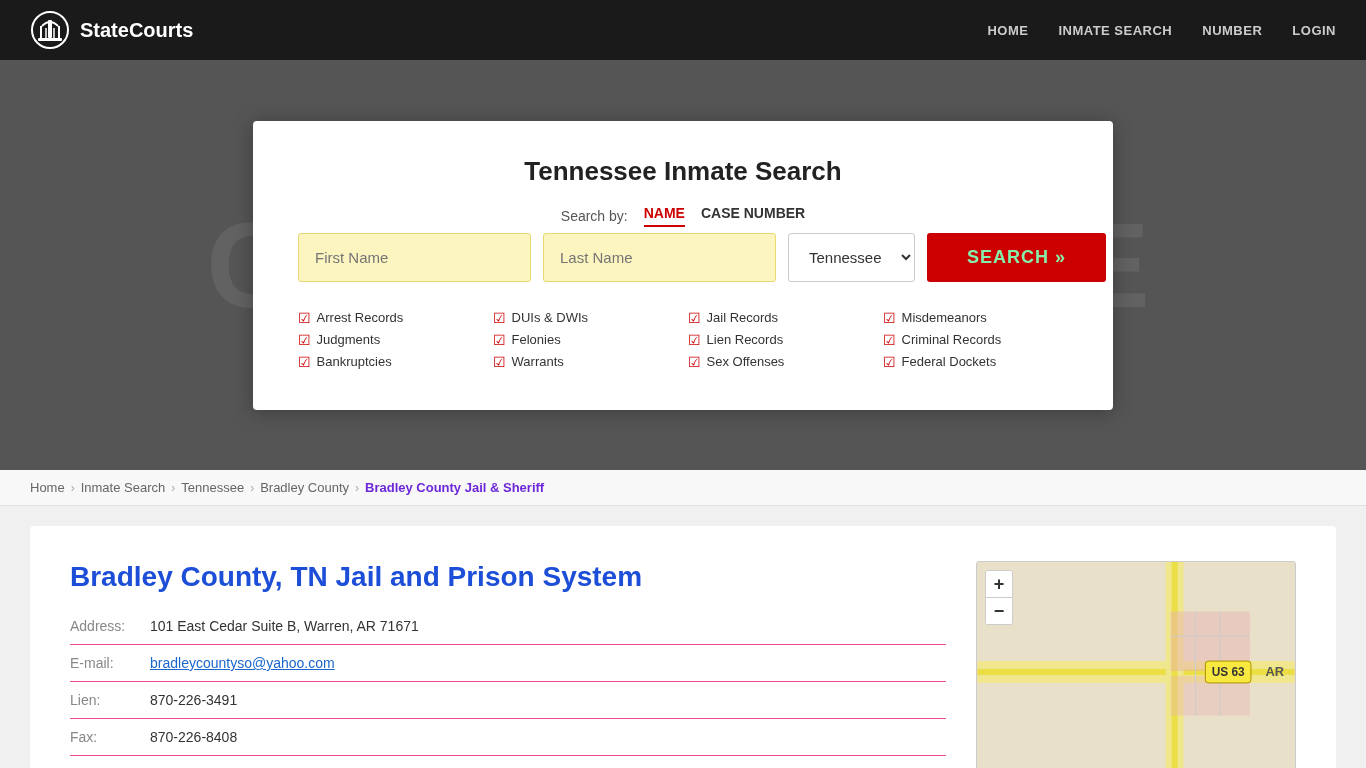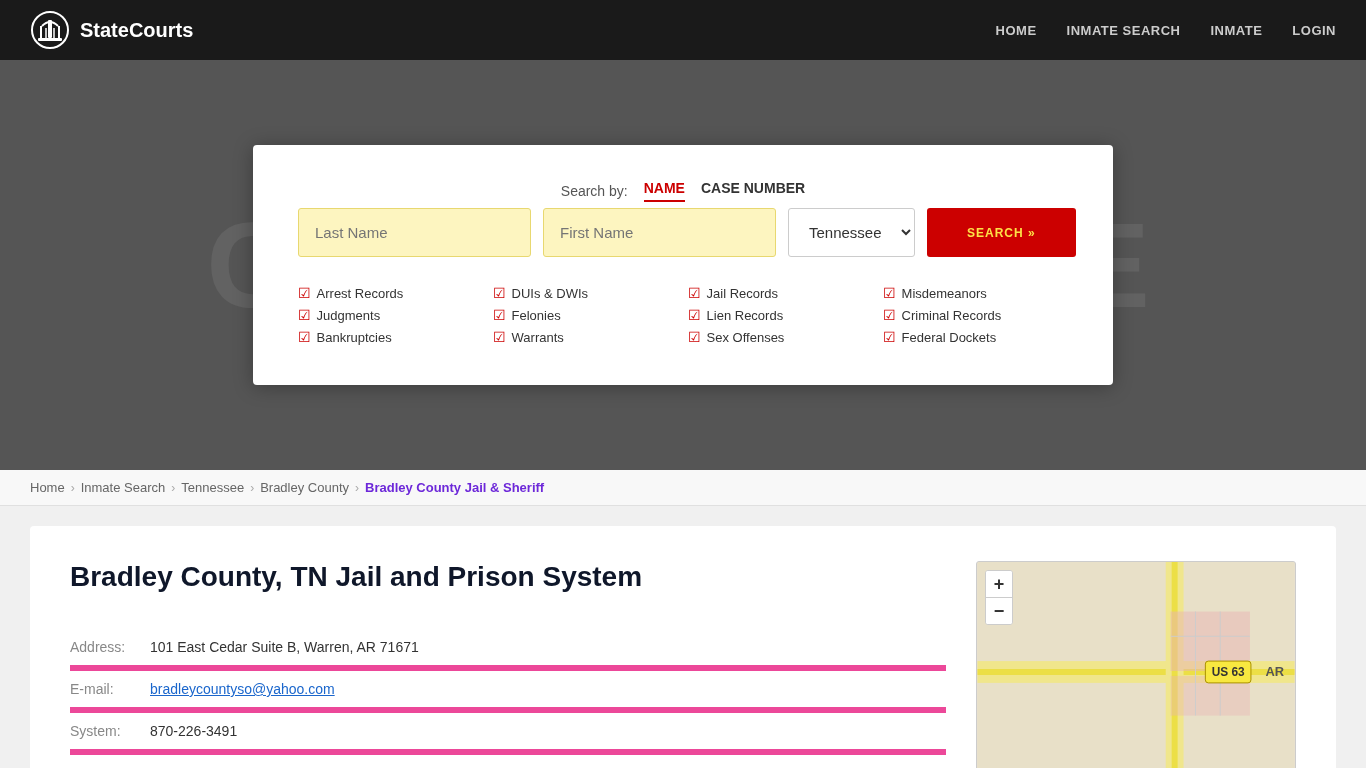--- a/index.html
+++ b/index.html
@@ -129,25 +129,25 @@
       border: 1px solid #ccc;
       border-radius: 3px;
       padding: 14px 16px;
       font-size: 15px;
       color: #333;
       flex: 1;
       cursor: pointer;
     }
     .search-btn {
       background: #cc0000;
-      color: #fde047;
+      color: #86efac;
       border: none;
       border-radius: 3px;
       padding: 14px 40px;
-      font-size: 12px;
+      font-size: 18px;
       font-weight: 700;
       cursor: pointer;
       letter-spacing: 1px;
       white-space: nowrap;
     }
 
     
     .checks-grid {
       display: grid;
       grid-template-columns: repeat(4, 1fr);
@@ -204,29 +204,29 @@
     .content-left {
       flex: 1;
     }
     .content-right {
       width: 320px;
       flex-shrink: 0;
     }
     .page-title {
       font-size: 28px;
       font-weight: 800;
-      color: #0f172a;
-      margin-bottom: 36px;
+      color: #1d4ed8;
+      margin-bottom: 15px;
     }
     .info-table {
       width: 100%;
       border-collapse: collapse;
     }
     .info-table tr {
-      border-bottom: 6px solid #ec4899;
+      border-bottom: 1px solid #ec4899;
     }
     .info-table td {
       padding: 10px 0;
       vertical-align: top;
     }
     .info-label {
       color: #888;
       width: 80px;
       font-size: 14px;
     }
@@ -293,37 +293,38 @@
       <line x1="11" y1="28" x2="11" y2="16" stroke="#fff" stroke-width="2"></line>
       <line x1="29" y1="28" x2="29" y2="16" stroke="#fff" stroke-width="2"></line>
       <line x1="16" y1="28" x2="16" y2="18" stroke="#fff" stroke-width="1.5"></line>
       <line x1="24" y1="28" x2="24" y2="18" stroke="#fff" stroke-width="1.5"></line>
     </svg>
     <span class="logo-text">StateCourts</span>
   </div>
   <nav class="nav-links">
     <a class="nav-link" href="#">HOME</a>
     <a class="nav-link" href="#">INMATE SEARCH</a>
-    <a class="nav-link" href="#">INMATE</a>
+    <a class="nav-link" href="#">NUMBER</a>
     <a class="nav-link" href="#">LOGIN</a>
   </nav>
 </header>
 
 <div class="hero">
   <div class="hero-bg-text">COURTHOUSE</div>
 
   <div class="search-card">
+    <div class="search-card-title">Tennessee Inmate Search</div>
     <div class="search-by-row">
       <span class="search-by-label">Search by:</span>
       <a class="search-tab active" href="#">NAME</a>
       <a class="search-tab inactive" href="#">CASE NUMBER</a>
     </div>
     <div class="search-fields-row">
+      <input class="search-input" type="text" placeholder="First Name" style="">
       <input class="search-input" type="text" placeholder="Last Name" style="">
-      <input class="search-input" type="text" placeholder="First Name" style="">
       <select class="state-select">
         <option>Tennessee</option>
       </select>
       <button class="search-btn">SEARCH »</button>
     </div>
     <div class="checks-grid">
 
     <div class="check-item">
           <span class="check-icon">☑</span>
           <span>Arrest Records</span>
@@ -398,21 +399,21 @@
           <td class="info-label">Address:</td>
           <td class="info-value">101 East Cedar Suite B, Warren, AR 71671</td>
         </tr>
         <tr>
           <td class="info-label">E-mail:</td>
           <td class="info-value">
             <a class="info-link" href="#">bradleycountyso@yahoo.com</a>
           </td>
         </tr>
         <tr>
-          <td class="info-label">System:</td>
+          <td class="info-label">Lien:</td>
           <td class="info-value">870-226-3491</td>
         </tr>
         <tr>
           <td class="info-label">Fax:</td>
           <td class="info-value">870-226-8408</td>
         </tr>
 
       </tbody>
         </table>
     </div>

